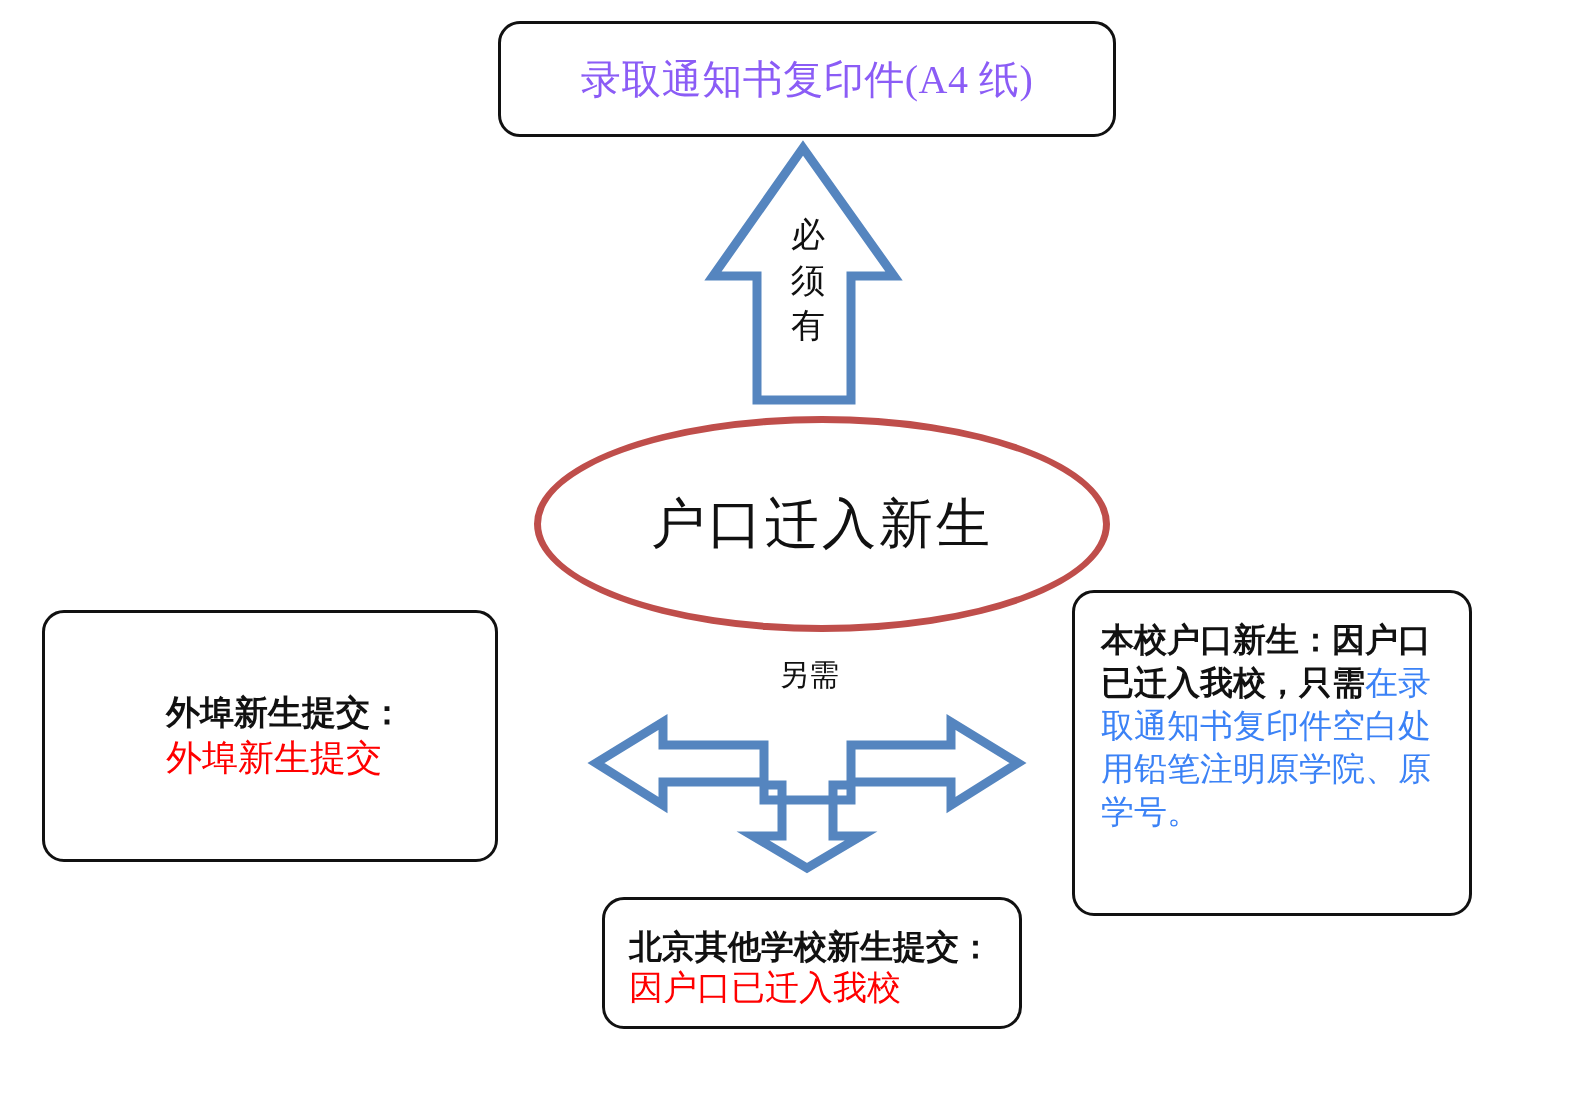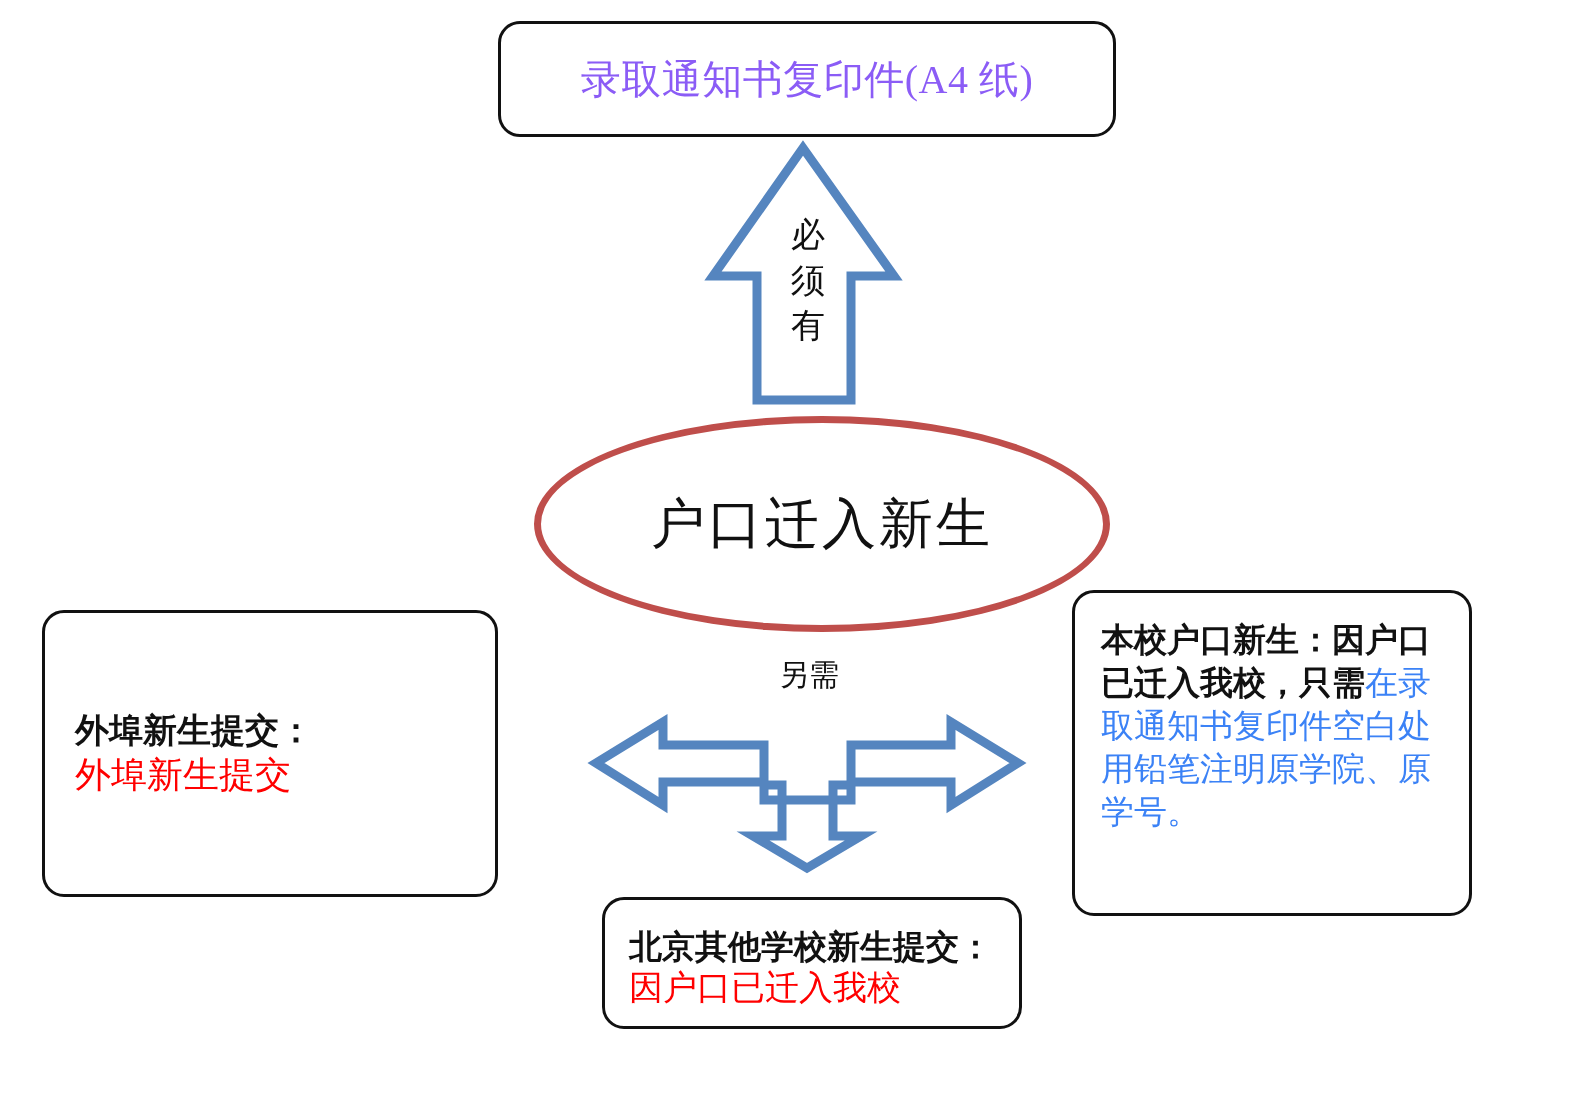--- a/index.html
+++ b/index.html
@@ -62,22 +62,23 @@
     color: #111111;
     letter-spacing: 3px;
     white-space: nowrap;
   }
 
   
   #box-left {
     left: 42px;
     top: 610px;
     width: 456px;
-    height: 287px;
+    height: 252px;
     padding: 0 0 0 30px;
+    justify-content: center;
   }
   #box-left .stack { line-height: 1.28; }
   .lbl-bold {
     font-family: "DejaVu Sans", "Liberation Sans", sans-serif;
     font-weight: bold;
     font-size: 34px;
     color: #111111;
     display: block;
   }
   .lbl-red {

